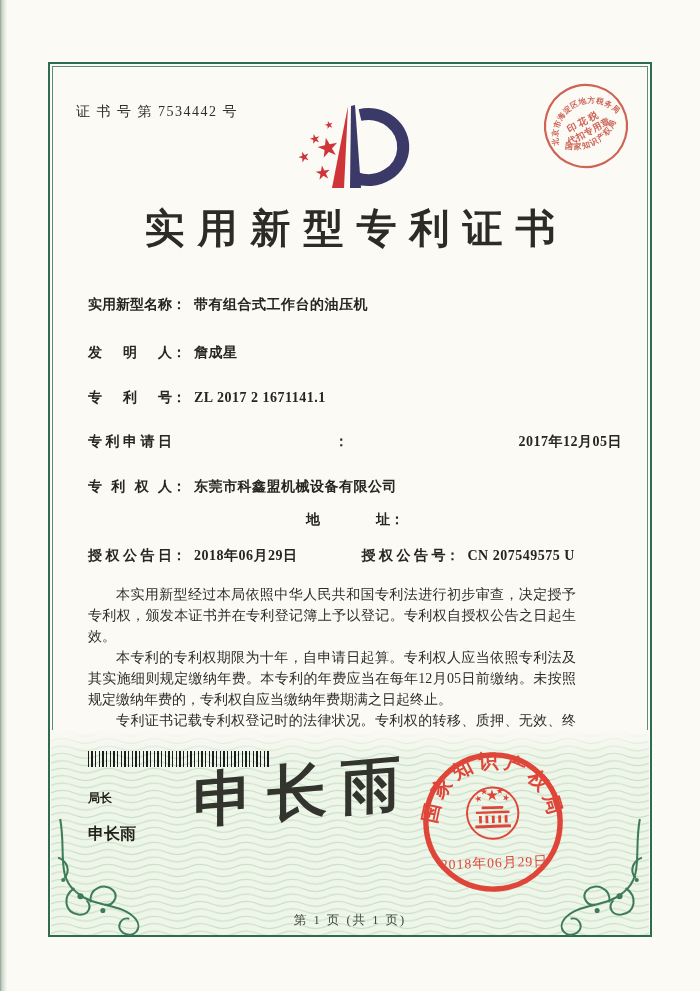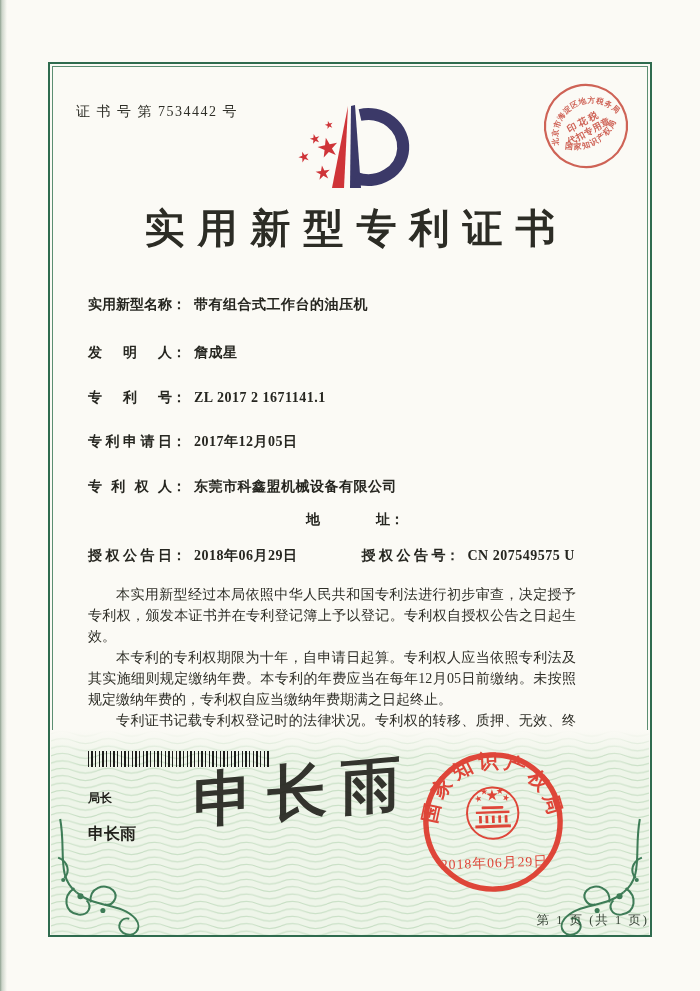--- a/index.html
+++ b/index.html
@@ -13,21 +13,21 @@
   .cert-no{position:absolute;left:76px;top:103px;font-size:14px;letter-spacing:1.5px;color:#2e2e27;}
   .logo{position:absolute;left:272px;top:96px;width:170px;height:102px;}
   .title{position:absolute;left:0;right:0;top:201px;text-align:center;font-size:40px;
          letter-spacing:13px;text-indent:13px;font-weight:600;color:#2c2c25;}
 
   .fields{position:absolute;left:88px;top:294px;width:534px;font-size:14px;font-weight:600;color:#262620;}
   .frow{display:flex;line-height:22px;align-items:flex-start;}
   .flabel{display:inline-block;width:84px;text-align:justify;text-align-last:justify;white-space:nowrap;}
   .fcolon{flex:none;}
   .fvalue{margin-left:8px;letter-spacing:.5px;}
-  .r2{margin-top:26px;} .r3{margin-top:23px;} .r4{margin-top:22px;}
+  .r2{margin-top:26px;} .r3{margin-top:23px;} .r4{margin-top:22px;justify-content:space-between;}
   .r5{margin-top:23px;} .r6{margin-top:11px;justify-content:center;} .r7{margin-top:14px;}
   .addr .fvalue{width:364px;}
   .grp{display:flex;}
   .grp2{margin-left:64px;}
 
   .paras{position:absolute;left:88px;top:584px;width:488px;font-size:14px;line-height:21px;
          text-align:justify;color:#2e2e27;}
   .paras p{margin:0;text-indent:2em;}
 
   .band{position:absolute;left:51px;right:51px;bottom:56px;height:205px;}
@@ -36,21 +36,21 @@
   .ornament.left{left:-3px;}
   .ornament.right{right:-3px;transform:scaleX(-1);}
   .barcode{position:absolute;left:37px;top:21px;width:183px;height:16px;
       background:repeating-linear-gradient(90deg,#1d1d1b 0 1.5px,rgba(0,0,0,0) 1.5px 3px,
       #1d1d1b 3px 5.5px,rgba(0,0,0,0) 5.5px 7px,#1d1d1b 7px 8px,rgba(0,0,0,0) 8px 11px);}
   .director-label{position:absolute;left:37px;top:60px;font-size:12px;font-weight:600;color:#22221c;}
   .director-name{position:absolute;left:37px;top:94px;font-size:16px;font-weight:600;color:#22221c;}
   .signature{position:absolute;left:142px;top:22px;font-size:60px;font-weight:600;color:#20201a;
       letter-spacing:14px;transform:rotate(-5deg) skewX(-5deg);opacity:.9;white-space:nowrap;}
   .seal{position:absolute;left:368px;top:18px;width:148px;height:148px;opacity:.9;}
-  .pageinfo{position:absolute;left:0;right:0;top:182px;text-align:right;font-size:12.5px;
+  .pageinfo{position:absolute;left:0;right:0;top:182px;text-align:center;font-size:12.5px;
       letter-spacing:2px;color:#394638;}
 
   .tax-stamp{position:absolute;left:541px;top:81px;width:90px;height:90px;
       transform:rotate(-28deg);opacity:.85;}
 </style>
 </head>
 <body>
 
 <div class="page">
   <div class="scan-edge"></div>

